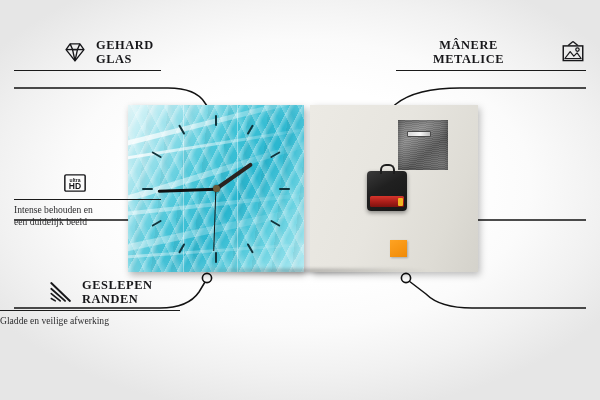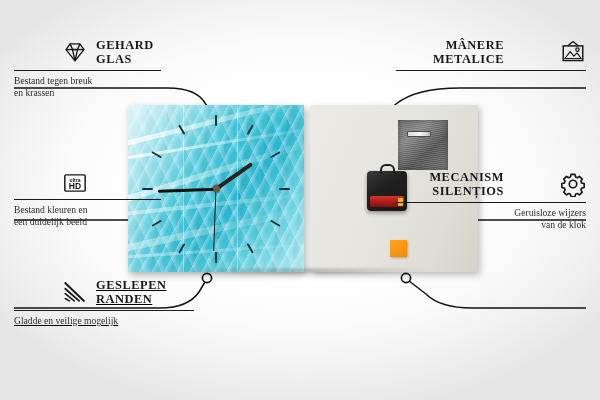--- a/index.html
+++ b/index.html
@@ -98,39 +98,39 @@
   }
   #ground-shadow {
     position:absolute; left:126px; top:268px; width:356px; height:13px;
     background:radial-gradient(ellipse 50% 52% at 50% 22%, rgba(0,0,0,.26), rgba(0,0,0,0) 72%);
     filter:blur(1.6px);
   }
   
   .callout { position:absolute; width:215px; }
   .callout.right { text-align:right; }
   .head { display:flex; align-items:center; gap:8px; }
-  .callout.right .head { justify-content:flex-end; }
+  .callout.right .head { justify-content:flex-end;text-align:center; }
   .title {
     font-family:"Liberation Serif", serif;
     font-weight:700; font-size:12.4px; line-height:14.4px;
     letter-spacing:.55px; color:#17171a; text-transform:uppercase;
     white-space:pre-line;
   }
   .rule { height:1.3px; background:#1a1a1a; margin:3px 0 4px; }
   .desc {
     font-family:"Liberation Serif", serif;
     font-size:9.6px; line-height:11.6px; color:#2d2d2f;
     white-space:pre-line;
   }
   .ico { width:26px; height:26px; flex:0 0 26px; display:block;margin-left:48px; }
   .ico svg { width:100%; height:100%; display:block; }
   
   #co-glass    { left:14px;  top:38px;  }
   #co-print    { left:14px;  top:170px; }
-  #co-edges    { left:14px;  top:278px;text-decoration:underline; }
+  #co-edges    { left:0;  top:278px; }
   #co-handles  { left:371px; top:38px;  }
   #co-silent   { left:371px; top:170px; }
   #co-spacer   { left:371px; top:278px; }
   #co-glass   .rule { width:147px; }
   #co-print   .rule { width:147px; }
   #co-edges   .rule { width:180px; }
   #co-handles .rule { width:190px; margin-left:auto; }
   #co-silent  .rule { width:190px; margin-left:auto; }
   #co-spacer  .rule { width:215px; margin-left:auto; }
   .endpoint { fill:#ffffff; stroke:#121212; stroke-width:1.6; }
@@ -217,85 +217,68 @@
           <path d="M10 6 L13 13 L16 27"></path>
               <path d="M22 6 L19 13 L16 27"></path>
               <path d="M13 13 H19"></path>
         </g>
           </svg>
       </span>
       <span class="title">GEHARD
 GLAS</span>
     </div>
     <div class="rule"></div>
-    <div class="desc">Bestand tegen breuk
-en krassen</div>
   </div>
 
   <div class="callout" id="co-print">
     <div class="head">
       <span class="ico">
         <svg viewBox="0 0 32 32">
           <rect x="3.5" y="6" width="25" height="20" rx="1.5" fill="none" stroke="#17171a" stroke-width="1.8"></rect>
           <text x="16" y="14.6" text-anchor="middle" font-family="Liberation Sans, sans-serif" font-size="6.2" font-weight="700" fill="#17171a">ultra</text>
           <text x="16" y="23.4" text-anchor="middle" font-family="Liberation Sans, sans-serif" font-size="10.5" font-weight="700" fill="#17171a">HD</text>
         </svg>
       </span>
     </div>
     <div class="rule"></div>
-    <div class="desc">Bestand kleuren en
+    <div class="desc">Intense behouden en
 een duidelijk beeld</div>
   </div>
 
   <div class="callout" id="co-edges">
     <div class="head">
       <span class="ico">
         <svg viewBox="0 0 32 32">
             <g stroke="#17171a" stroke-linecap="round">
           <path d="M4 5 L27 27" stroke-width="2.4"></path>
           <path d="M4 12 L21 27" stroke-width="2.2"></path>
           <path d="M4 18 L15 27" stroke-width="2"></path>
           <path d="M4 24 L9 27" stroke-width="1.8"></path>
         </g>
           </svg>
       </span>
       <span class="title">GESLEPEN
 RANDEN</span>
     </div>
     <div class="rule"></div>
-    <div class="desc">Gladde en veilige mogelijk</div>
+    <div class="desc">Gladde en veilige afwerking</div>
   </div>
 
   <div class="callout right" id="co-handles">
     <div class="head">
       <span class="title">MÂNERE
 METALICE</span>
       <span class="ico">
         <svg viewBox="0 0 32 32">
           <path d="M16 3 L22 8" fill="none" stroke="#17171a" stroke-width="1.6"></path>
           <path d="M16 3 L10 8" fill="none" stroke="#17171a" stroke-width="1.6"></path>
           <rect x="4" y="8.5" width="24" height="18" fill="none" stroke="#17171a" stroke-width="1.8"></rect>
           <path d="M6 24 L12.5 15.5 L17 21 L21 17 L26 24 Z" fill="none" stroke="#17171a" stroke-width="1.5" stroke-linejoin="round"></path>
           <circle cx="21.5" cy="13" r="2.1" fill="none" stroke="#17171a" stroke-width="1.5"></circle>
         </svg>
       </span>
     </div>
     <div class="rule"></div>
   </div>
 
-  <div class="callout right" id="co-silent">
-    <div class="head">
-      <span class="title">MECANISM
-SILENȚIOS</span>
-      <span class="ico">
-        <svg viewBox="0 0 32 32">
-          <path fill="none" stroke="#17171a" stroke-width="2" stroke-linejoin="round" d="M13.6 4.2 h4.8 l.7 3.1 2.2 .95 2.7-1.7 3.4 3.4 -1.7 2.7 .95 2.2 3.1 .7 v4.8 l-3.1 .7 -.95 2.2 1.7 2.7 -3.4 3.4 -2.7-1.7 -2.2 .95 -.7 3.1 h-4.8 l-.7-3.1 -2.2-.95 -2.7 1.7 -3.4-3.4 1.7-2.7 -.95-2.2 -3.1-.7 v-4.8 l3.1-.7 .95-2.2 -1.7-2.7 3.4-3.4 2.7 1.7 2.2-.95 Z"></path>
-          <circle cx="16" cy="16" r="4.6" fill="none" stroke="#17171a" stroke-width="2"></circle>
-        </svg>
-      </span>
-    </div>
-    <div class="rule"></div>
-    <div class="desc">Geruisloze wijzers
-van de klok</div>
-  </div>
 
 
 </div>
 
 </body></html>

